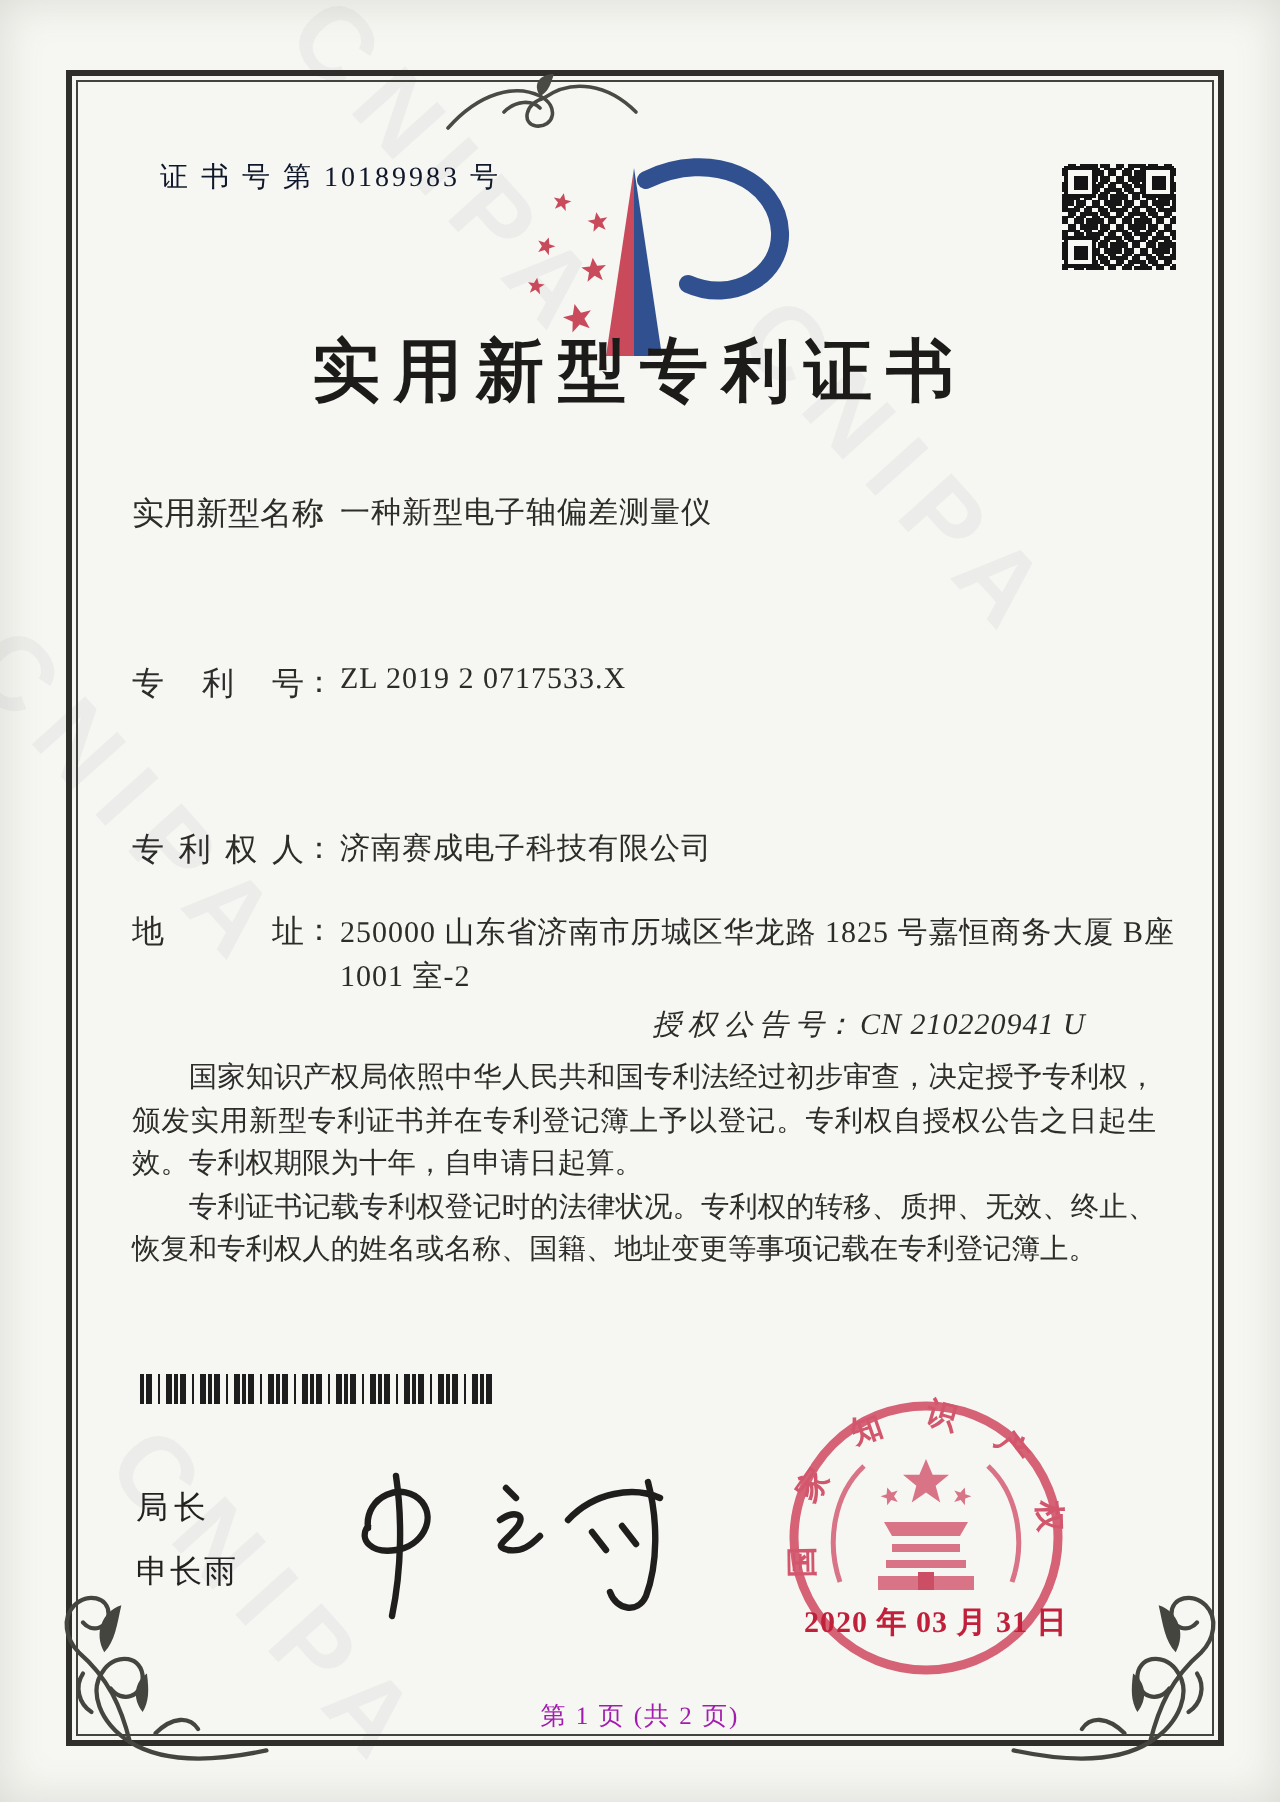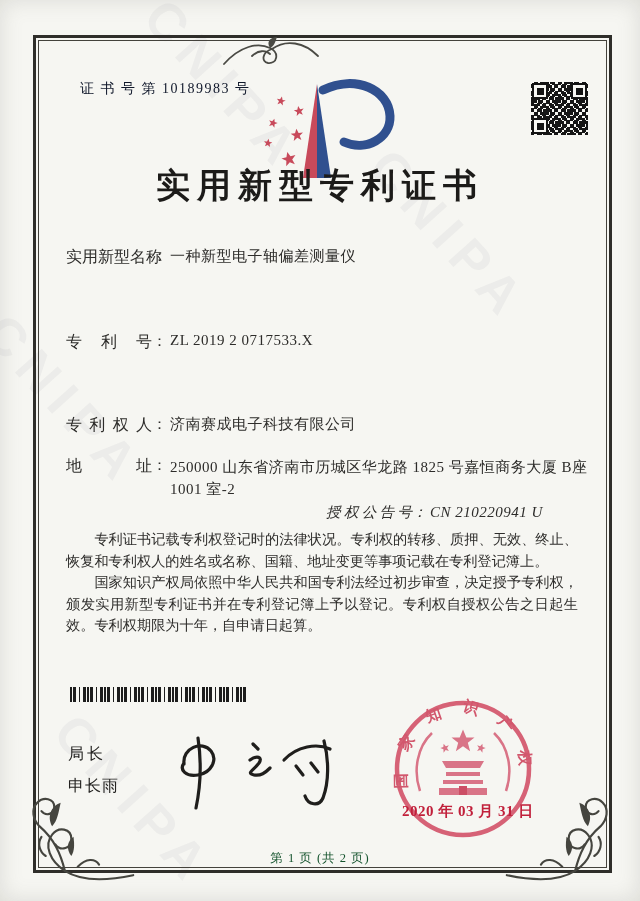--- a/index.html
+++ b/index.html
@@ -42,21 +42,21 @@
   
   .signtitle{position:absolute;left:68px;top:744px;font-size:16px;letter-spacing:3px;color:#232220;}
   .signname{position:absolute;left:68px;top:776px;font-size:16px;letter-spacing:1px;color:#232220;}
   .signature{position:absolute;left:158px;top:732px;width:190px;height:80px;}
   
   .seal{position:absolute;left:390px;top:695px;width:146px;height:146px;opacity:.92;}
   .sealdate{position:absolute;left:402px;top:802px;font-size:15px;font-weight:700;color:#c1203b;
             letter-spacing:.5px;white-space:nowrap;}
   
   .footer{position:absolute;left:0;right:0;top:850px;text-align:center;font-size:12.5px;
-          letter-spacing:1px;color:#14532d;}
+          letter-spacing:1px;color:#a21caf;}
   .orn{position:absolute;pointer-events:none;}
 </style>
 </head>
 <body>
 
 <div class="page">
 
   <div class="wm" style="left:120px;top:55px;">CNIPA</div>
   <div class="wm" style="left:345px;top:205px;">CNIPA</div>
   <div class="wm" style="left:-40px;top:370px;">CNIPA</div>
@@ -127,22 +127,22 @@
     <span class="lbl">专利权人</span><span class="colon">：</span><span class="val">济南赛成电子科技有限公司</span>
   </div>
   <div class="row" style="top:456px;">
     <span class="lbl">地址</span><span class="colon">：</span><span class="val wrap">250000 山东省济南市历城区华龙路 1825 号嘉恒商务大厦 B座 1001 室-2</span>
   </div>
   <div class="row2" style="top:503px;font-style:italic;">
     <span class="lbl" style="display:inline-block;width:86px;font-size:14.5px;text-align:justify;text-align-last:justify;vertical-align:top;">授权公告号</span><span class="colon" style="display:inline-block;width:14px;">：</span><span class="val" style="margin-left:4px;letter-spacing:.5px;">CN 210220941 U</span>
   </div>
 
   <div class="paras">
+    <p>国家知识产权局依照中华人民共和国专利法经过初步审查，决定授予专利权，颁发实用新型专利证书并在专利登记簿上予以登记。专利权自授权公告之日起生效。专利权期限为十年，自申请日起算。</p>
     <p>专利证书记载专利权登记时的法律状况。专利权的转移、质押、无效、终止、恢复和专利权人的姓名或名称、国籍、地址变更等事项记载在专利登记簿上。</p>
-    <p>国家知识产权局依照中华人民共和国专利法经过初步审查，决定授予专利权，颁发实用新型专利证书并在专利登记簿上予以登记。专利权自授权公告之日起生效。专利权期限为十年，自申请日起算。</p>
   </div>
 
   <div class="barcode"></div>
 
   <div class="signtitle">局长</div>
   <div class="signname">申长雨</div>
   <svg class="signature" viewBox="0 0 190 80">
     <g fill="none" stroke="#1f1e1c" stroke-width="3.2" stroke-linecap="round">
       <path d="M26 32 C 24 16 44 8 53 19 C 60 28 53 41 40 43 C 28 45 21 38 26 31"></path>
       <path d="M40 6 C 43 26 43 52 38 76"></path>

